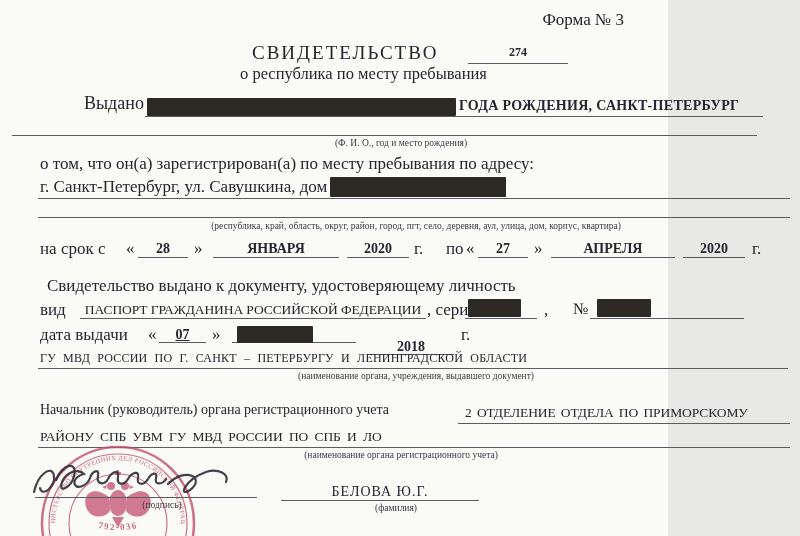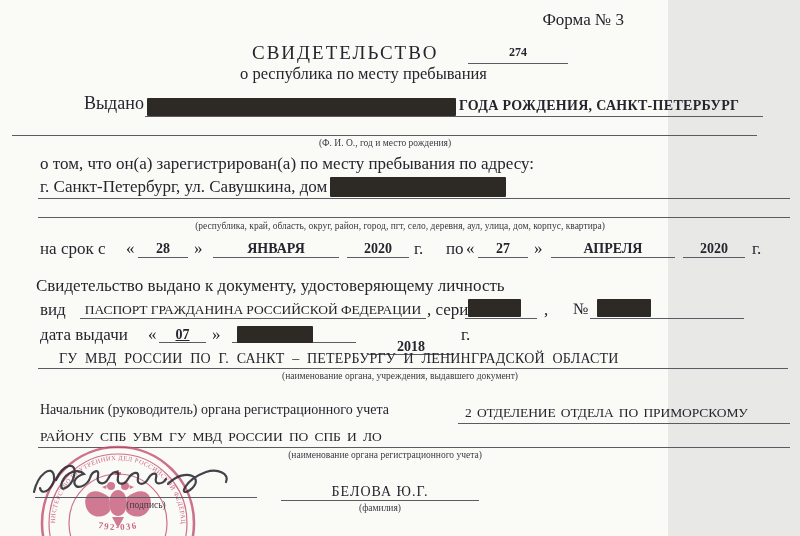--- a/index.html
+++ b/index.html
@@ -6,27 +6,27 @@
   body{width:800px;height:536px;overflow:hidden;background:#e8e8e6;}
   .page{
     position:relative;width:668px;height:536px;
     background:#fafaf7;
     font-family:"Liberation Serif","DejaVu Serif",serif;
     color:#25252e;
   }
   .abs{position:absolute;white-space:nowrap;}
   .t{font-size:17px;}
   .b{font-weight:bold;}
-  .cap{font-size:9.5px;color:#3a3a44;text-align:center;}
+  .cap{font-size:9.5px;color:#3a3a44;text-align:center;padding-left:16px;}
   .rule{position:absolute;border-top:1px solid #5b5b63;height:0;}
   .slot{position:absolute;border-bottom:1px solid #5b5b63;text-align:center;
         font-weight:bold;font-size:14px;line-height:17px;}
   .red{position:absolute;background:#2d2925;border-radius:1px;}
   .cond{font-size:13.5px;letter-spacing:-0.1px;}
-  .org{font-size:14px;word-spacing:4px;letter-spacing:0.2px;margin-left:19px;}
+  .org{font-size:12px;word-spacing:4px;letter-spacing:0.2px;}
   .stamp{position:absolute;left:34px;top:441px;width:168px;height:95px;z-index:1;
          filter:blur(0.4px);}
   .sig{position:absolute;left:28px;top:452px;width:232px;height:50px;z-index:2;}
   .z2{z-index:2;}
 </style>
 </head>
 <body>
 
 <div class="page">
 
@@ -60,21 +60,21 @@
   <div class="slot" style="left:347px;top:240px;width:62px;height:17px;">2020</div>
   <div class="abs t" style="left:414px;top:239px;">г.</div>
   <div class="abs t" style="left:446px;top:239px;">по</div>
   <div class="abs t" style="left:466px;top:239px;">«</div>
   <div class="slot" style="left:478px;top:240px;width:50px;height:17px;">27</div>
   <div class="abs t" style="left:534px;top:239px;">»</div>
   <div class="slot" style="left:551px;top:240px;width:124px;height:17px;">АПРЕЛЯ</div>
   <div class="slot" style="left:683px;top:240px;width:62px;height:17px;">2020</div>
   <div class="abs t" style="left:752px;top:239px;">г.</div>
 
-  <div class="abs t" style="left:36px;top:276px;">Свидетельство выдано к документу, удостоверяющему личность</div>
+  <div class="abs t" style="left:47px;top:276px;">Свидетельство выдано к документу, удостоверяющему личность</div>
 
   <div class="abs t" style="left:40px;top:300px;">вид</div>
   <div class="slot cond" style="left:80px;top:300px;width:346px;height:18px;font-weight:normal;line-height:20px;">ПАСПОРТ ГРАЖДАНИНА РОССИЙСКОЙ ФЕДЕРАЦИИ</div>
   <div class="abs t" style="left:427px;top:300px;">, серия</div>
   <div class="rule" style="left:465px;top:318px;width:72px;"></div>
   <div class="red" style="left:468px;top:299px;width:53px;height:18px;"></div>
   <div class="abs t" style="left:544px;top:300px;">,</div>
   <div class="abs t" style="left:573px;top:300px;font-size:16px;">№</div>
   <div class="rule" style="left:590px;top:318px;width:154px;"></div>
   <div class="red" style="left:597px;top:299px;width:54px;height:18px;"></div>

